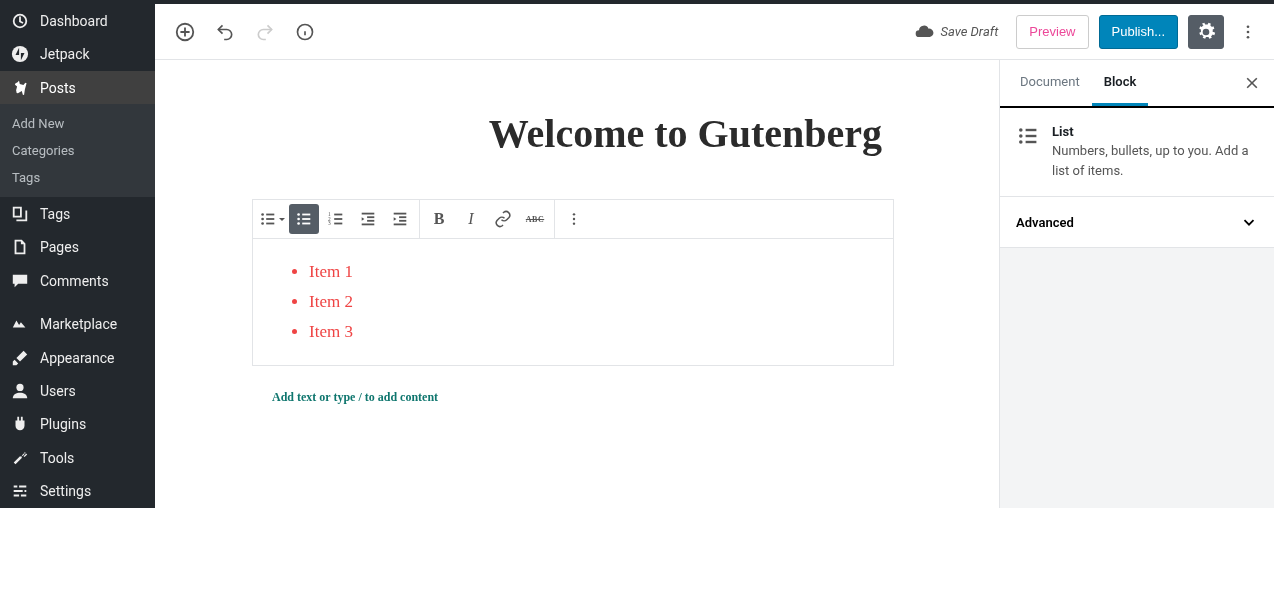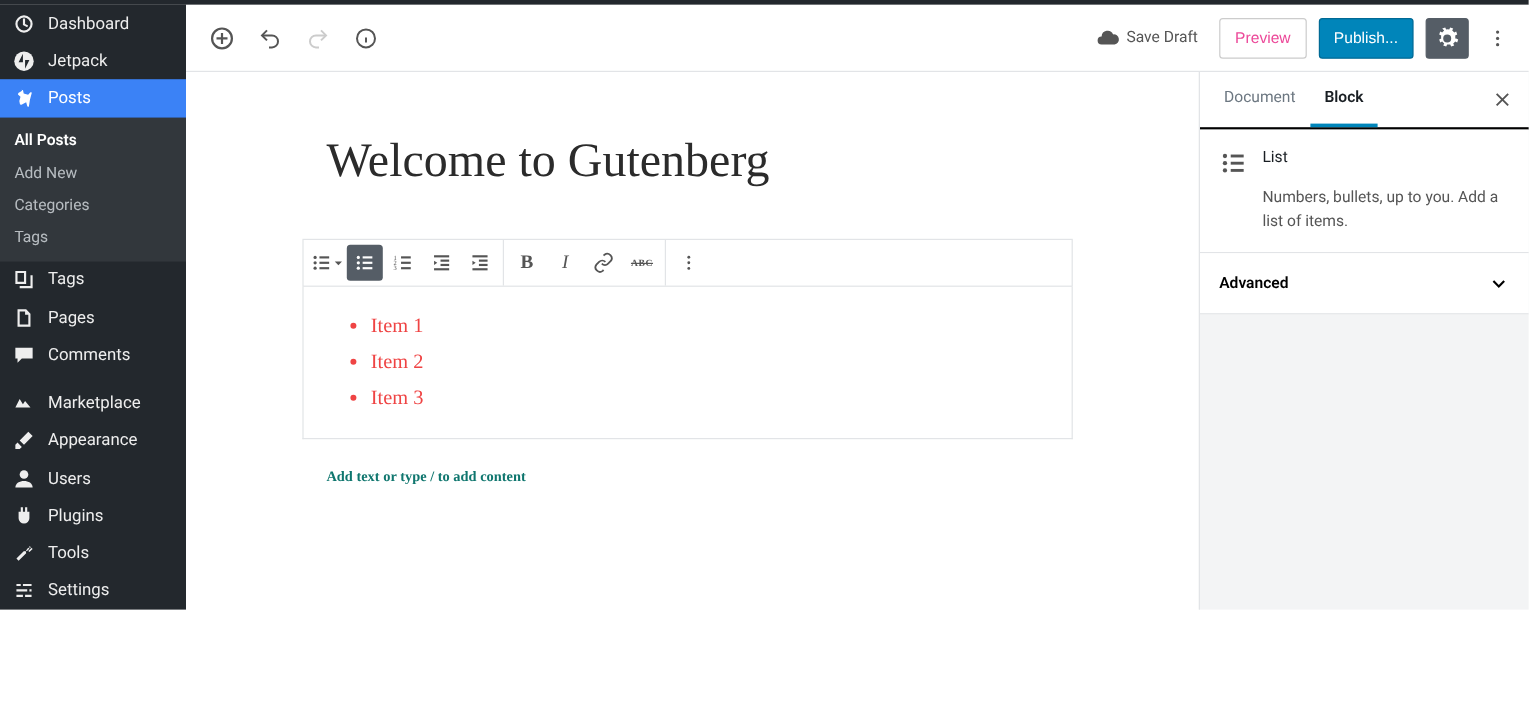--- a/index.html
+++ b/index.html
@@ -31,21 +31,21 @@
     display: flex;
     align-items: center;
     height: 34px;
     padding: 0 10px;
     color: #eee;
     cursor: pointer;
     gap: 10px;
   }
   .menu-item .mi-icon { width: 20px; height: 20px; display: flex; align-items: center; justify-content: center; }
   .menu-item.active {
-    background: #3b82f6;
+    background: #404040;
     color: #fff;
     position: relative;
   }
   .menu-item.active::after {
     content: "";
     position: absolute;
     right: -8px;
     top: 50%;
     transform: translateY(-50%);
     border: 8px solid transparent;
@@ -84,20 +84,21 @@
     display: flex; align-items: center; justify-content: center;
     border-radius: 4px;
     cursor: pointer;
     color: #555;
   }
   .icon-btn.disabled { color: #ccc; cursor: default; }
   .save-draft {
     display: flex; align-items: center; gap: 6px;
     color: #555; font-size: 13px; cursor: pointer;
     padding: 6px 8px;
+    font-style: italic;
   }
   .btn {
     height: 34px;
     padding: 0 12px;
     border-radius: 3px;
     font-size: 13px;
     cursor: pointer;
     border: 1px solid #ccc;
     background: #fff;
     color: #ec4899;
@@ -127,23 +128,24 @@
     flex: 1;
     padding: 50px 0 0 0;
     display: flex;
     flex-direction: column;
     align-items: center;
   }
   .post-title {
     width: 610px;
     font-family: Georgia, "Times New Roman", serif;
     font-size: 40px;
-    font-weight: 400;
+    font-weight: 700;
     color: #2b2b2b;
     margin-bottom: 42px;
+    text-align: right;
   }
 
   .block-wrap {
     width: 634px;
     position: relative;
   }
   .block-toolbar {
     display: flex;
     border: 1px solid #e2e4e7;
     background: #fff;
@@ -234,21 +236,21 @@
     cursor: pointer; color: #555;
   }
   .insp-panel {
     background: #fff;
     border-bottom: 1px solid #e2e4e7;
     padding: 16px;
     display: flex;
     gap: 12px;
     font-size: 13px;
   }
-  .insp-panel .title { font-weight: 400; color: #191e23; margin-bottom: 16px; }
+  .insp-panel .title { font-weight: 700; color: #191e23; margin-bottom: 2px; }
   .insp-panel .desc { color: #555; line-height: 1.5; }
   .insp-accordion {
     background: #fff;
     border-bottom: 1px solid #e2e4e7;
     padding: 16px;
     display: flex;
     align-items: center;
     font-weight: 600;
     color: #000000;
     cursor: pointer;
@@ -292,21 +294,20 @@
     <div class="menu-item active">
       <span class="mi-icon">
         <svg width="18" height="18" viewBox="0 0 20 20" fill="currentColor">
             <path d="M12 2l1 1-1 3 3 3 3-1 1 1-5 5-4 5-1-1 1-4H5l-1-1 1-3 3-3-1-3 1-1 4 0z" transform="rotate(-30 10 10)"></path>
           </svg>
       </span>
       <span>Posts</span>
     </div>
 
     <div class="submenu">
-      <div class="sub-item current">All Posts</div>
       <div class="sub-item">Add New</div>
       <div class="sub-item">Categories</div>
       <div class="sub-item">Tags</div>
     </div>
 
     <div class="menu-item">
       <span class="mi-icon">
         <svg width="18" height="18" viewBox="0 0 20 20" fill="currentColor">
             <path d="M2 2h10v12H2V2zm2 2v8h6V4H4zm10 2h4v12H6v-2h10V6z"></path>
           </svg>

